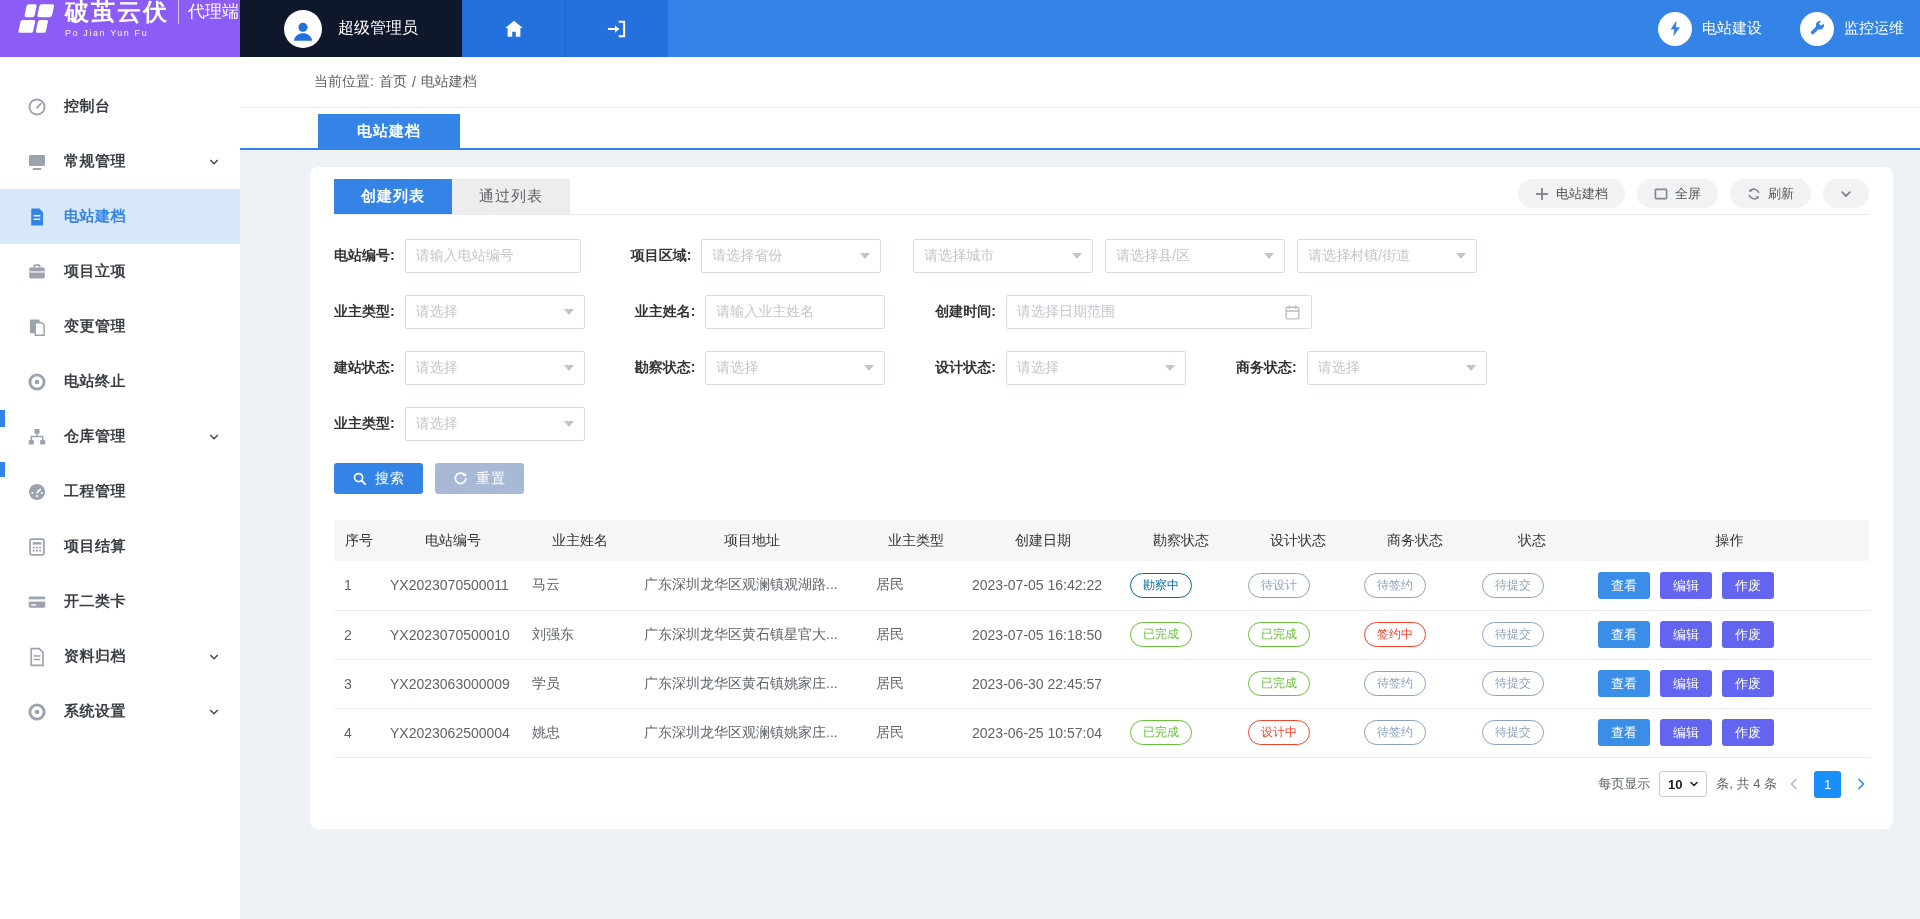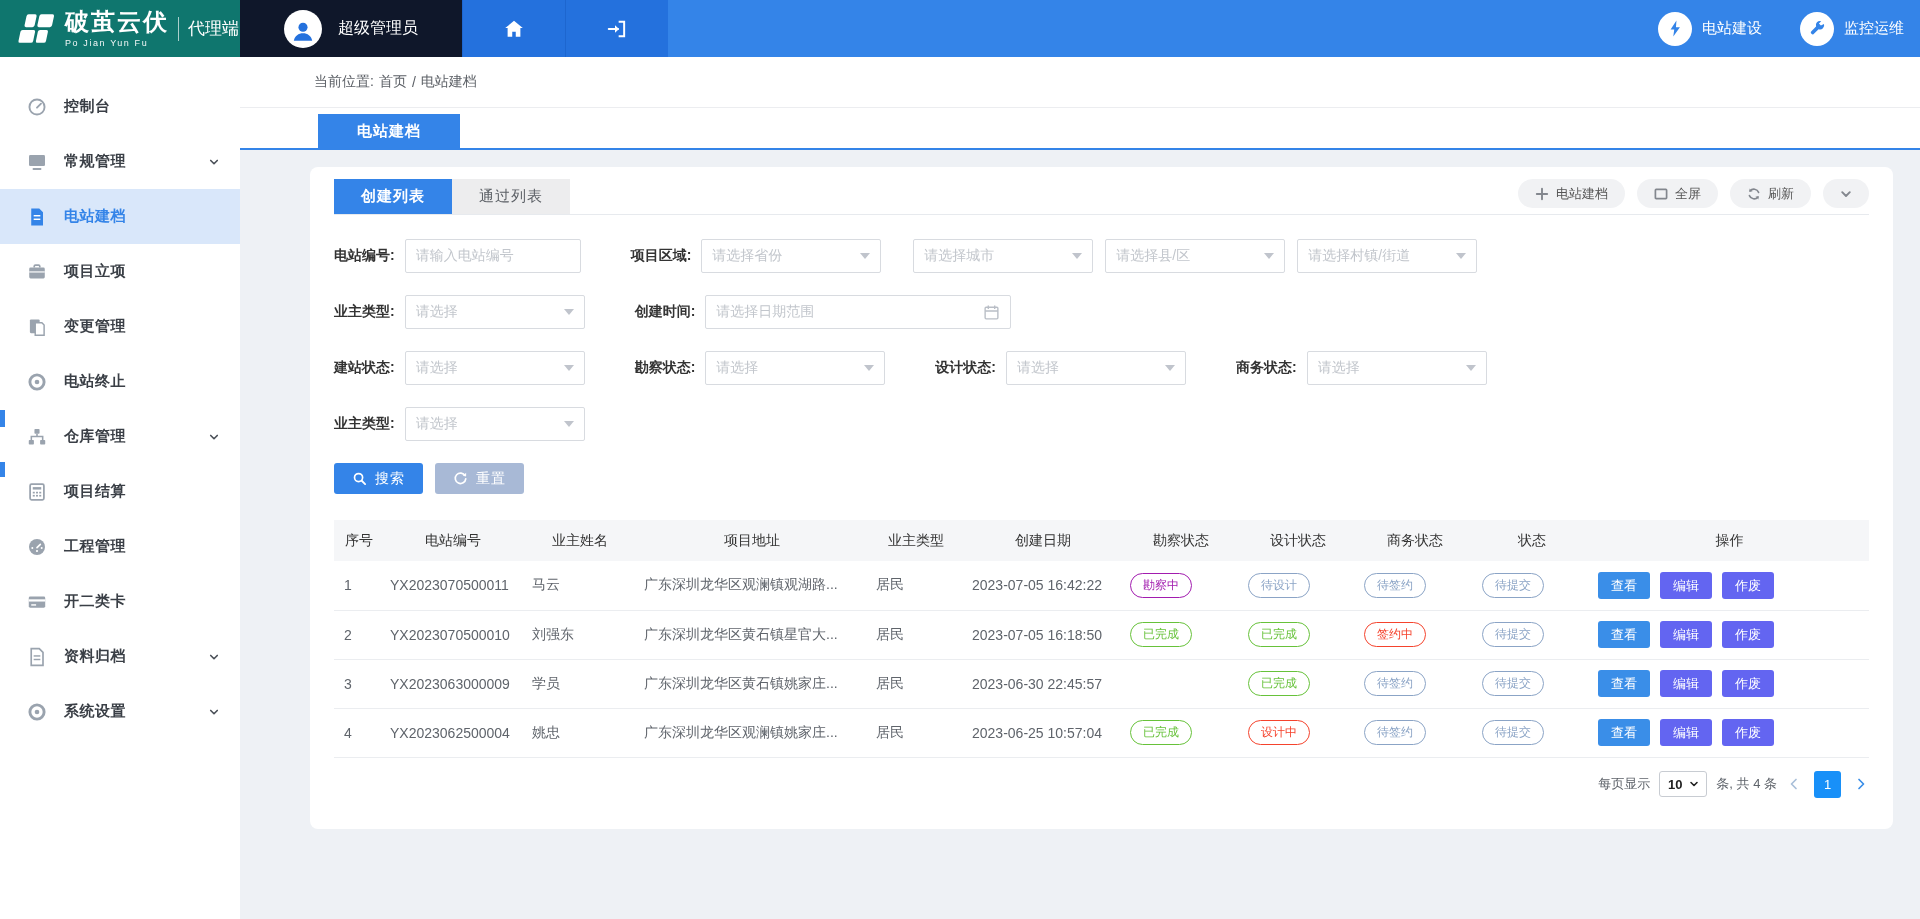--- a/index.html
+++ b/index.html
@@ -2,21 +2,21 @@
 <html><head>
 <meta charset="utf-8">
 <style>
   *{margin:0;padding:0;box-sizing:border-box}
   html,body{width:1920px;height:919px;overflow:hidden}
   body{font-family:"Liberation Sans","DejaVu Sans",sans-serif;background:#eef1f5;position:relative;color:#333}
   .icon svg{display:block;width:100%;height:100%}
 
   
   .topbar{position:absolute;top:0;left:0;width:1920px;height:57px;background:#3484e8;display:flex;align-items:stretch;color:#fff;z-index:5}
-  .logo-sec{width:240px;background:#0f766e;display:flex;align-items:center;padding-left:13px;cursor:pointer}
+  .logo-sec{width:240px;background:#8b5cf6;display:flex;padding-left:13px;cursor:pointer}
   .logo-mark{width:44px;height:38px;margin-right:8px}
   .logo-title{font-size:24px;font-weight:700;letter-spacing:2px;line-height:1}
   .logo-sub{font-size:9px;letter-spacing:1.6px;margin-top:4px;opacity:.95;white-space:nowrap}
   .logo-divider{width:1px;height:24px;background:rgba(255,255,255,.65);margin:0 9px 0 9px}
   .logo-tag{font-size:17px;white-space:nowrap}
   .user-sec{width:222px;background:#0f172a;display:flex;align-items:center;justify-content:center;gap:16px;font-size:16px;cursor:pointer}
   .avatar{width:38px;height:38px;background:#fff;border-radius:50%;display:flex;align-items:center;justify-content:center;overflow:hidden}
   .avatar svg{width:26px;height:26px;margin-top:4px}
   .hbtn{width:103px;background:#2471dd;border-left:1px solid #1d66cf;display:flex;align-items:center;justify-content:center;cursor:pointer}
   .hbtn .icon{width:22px;height:22px}
@@ -240,45 +240,45 @@
         <span class="side-label">仓库管理</span>
         <span class="icon side-chevron">
           <svg viewBox="0 0 14 14">
             <path d="M3.2 5.2L7 9l3.8-3.8" fill="none" stroke="currentColor" stroke-width="1.9" stroke-linecap="round" stroke-linejoin="round"></path>
           </svg>
         </span>
       </li>
       <li class="side-item">
         <span class="icon s-icon">
           <svg viewBox="0 0 18 18">
+            <circle cx="9" cy="9" r="7.2" fill="currentColor"></circle>
+            <path d="M9 9.6l3-3" stroke="#fff" stroke-width="1.5" stroke-linecap="round"></path>
+            <circle cx="4.8" cy="9.8" r="0.9" fill="#fff"></circle>
+            <circle cx="13.2" cy="9.8" r="0.9" fill="#fff"></circle>
+            <circle cx="9" cy="12.6" r="1" fill="#fff"></circle>
+          </svg>
+        </span>
+        <span class="side-label">工程管理</span>
+      </li>
+      <li class="side-item">
+        <span class="icon s-icon">
+          <svg viewBox="0 0 18 18">
             <rect x="2.8" y="2" width="12.4" height="14" rx="1.3" fill="none" stroke="currentColor" stroke-width="1.6"></rect>
             <rect x="5.2" y="4.6" width="7.6" height="2.2" fill="currentColor"></rect>
             <g fill="currentColor">
               <rect x="5.2" y="8.8" width="1.8" height="1.5"></rect>
               <rect x="8.1" y="8.8" width="1.8" height="1.5"></rect>
               <rect x="11" y="8.8" width="1.8" height="1.5"></rect>
               <rect x="5.2" y="11.6" width="1.8" height="1.5"></rect>
               <rect x="8.1" y="11.6" width="1.8" height="1.5"></rect>
               <rect x="11" y="11.6" width="1.8" height="1.5"></rect>
             </g>
           </svg>
         </span>
         <span class="side-label">项目结算</span>
-      </li>
-      <li class="side-item">
-        <span class="icon s-icon">
-          <svg viewBox="0 0 18 18">
-            <circle cx="9" cy="9" r="7.2" fill="currentColor"></circle>
-            <path d="M9 9.6l3-3" stroke="#fff" stroke-width="1.5" stroke-linecap="round"></path>
-            <circle cx="4.8" cy="9.8" r="0.9" fill="#fff"></circle>
-            <circle cx="13.2" cy="9.8" r="0.9" fill="#fff"></circle>
-            <circle cx="9" cy="12.6" r="1" fill="#fff"></circle>
-          </svg>
-        </span>
-        <span class="side-label">工程管理</span>
       </li>
       <li class="side-item">
         <span class="icon s-icon">
           <svg viewBox="0 0 18 18">
             <rect x="1.6" y="4" width="14.8" height="10.2" rx="1.3" fill="currentColor"></rect>
             <rect x="1.6" y="6.6" width="14.8" height="2" fill="#fff"></rect>
             <rect x="3.8" y="11" width="4.4" height="1.3" fill="#fff"></rect>
           </svg>
         </span>
         <span class="side-label">开二类卡</span>
@@ -407,20 +407,26 @@
             </div>
           </div>
           <div class="f-row">
             <div class="f-group" style="margin-right: 50px;">
               <span class="f-label">业主类型:</span>
               <div class="f-field" style="width: 180px;">
                 <span class="ph">请选择</span>
                 <span class="caret"></span>
               </div>
             </div>
+            <div class="f-group" style="margin-right: 50px;">
+              <span class="f-label">业主姓名:</span>
+              <div class="f-field" style="width: 180px;">
+                <span class="ph">请输入业主姓名</span>
+              </div>
+            </div>
             <div class="f-group" style="margin-right: 0px;">
               <span class="f-label">创建时间:</span>
               <div class="f-field" style="width: 306px;">
                 <span class="ph">请选择日期范围</span>
                 <span class="icon cal">
                   <svg viewBox="0 0 16 16">
                     <rect x="2" y="3" width="12" height="11" rx="1" fill="none" stroke="#b9bec6" stroke-width="1.3"></rect>
                     <path d="M5 1.4v3.2M11 1.4v3.2M2 6.6h12" stroke="#b9bec6" stroke-width="1.3"></path>
                   </svg>
                 </span>
@@ -506,21 +512,21 @@
             </tr>
           </thead>
         <tbody>
             <tr>
               <td>1</td>
               <td>YX2023070500011</td>
               <td>马云</td>
               <td>广东深圳龙华区观澜镇观湖路...</td>
               <td>居民</td>
               <td>2023-07-05 16:42:22</td>
-              <td><span class="pill" style="color: #a21caf;">勘察中</span></td>
+              <td><span class="pill" style="color: #0369a1;">勘察中</span></td>
               <td><span class="pill" style="color: rgb(139, 164, 198);">待设计</span></td>
               <td><span class="pill" style="color: rgb(139, 164, 198);">待签约</span></td>
               <td><span class="pill" style="color: rgb(139, 164, 198);">待提交</span></td>
               <td><button class="abtn blue">查看</button><button class="abtn purple">编辑</button><button class="abtn purple">作废</button></td>
             </tr>
             <tr>
               <td>2</td>
               <td>YX2023070500010</td>
               <td>刘强东</td>
               <td>广东深圳龙华区黄石镇星官大...</td>

